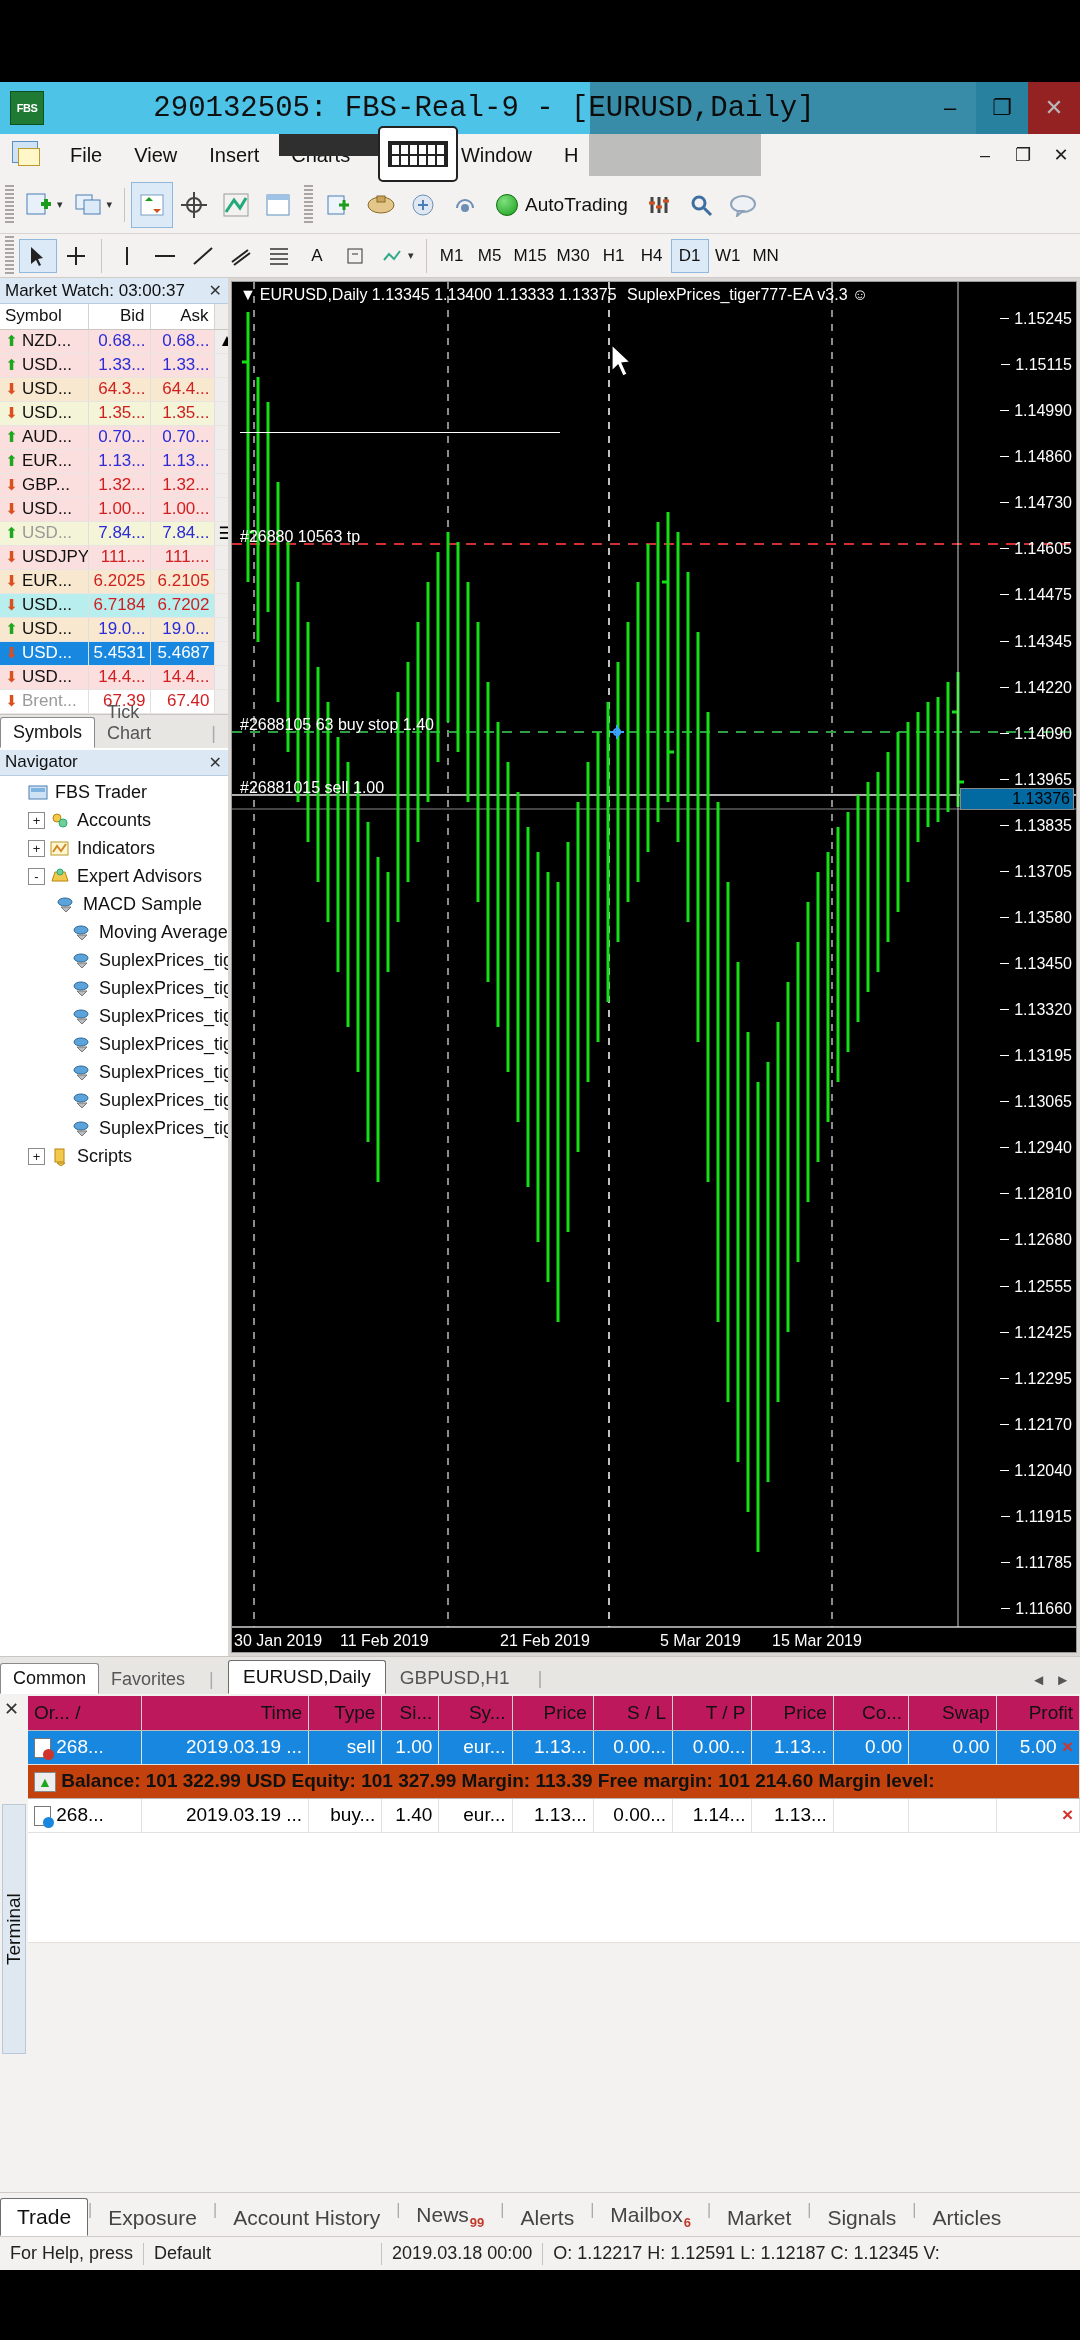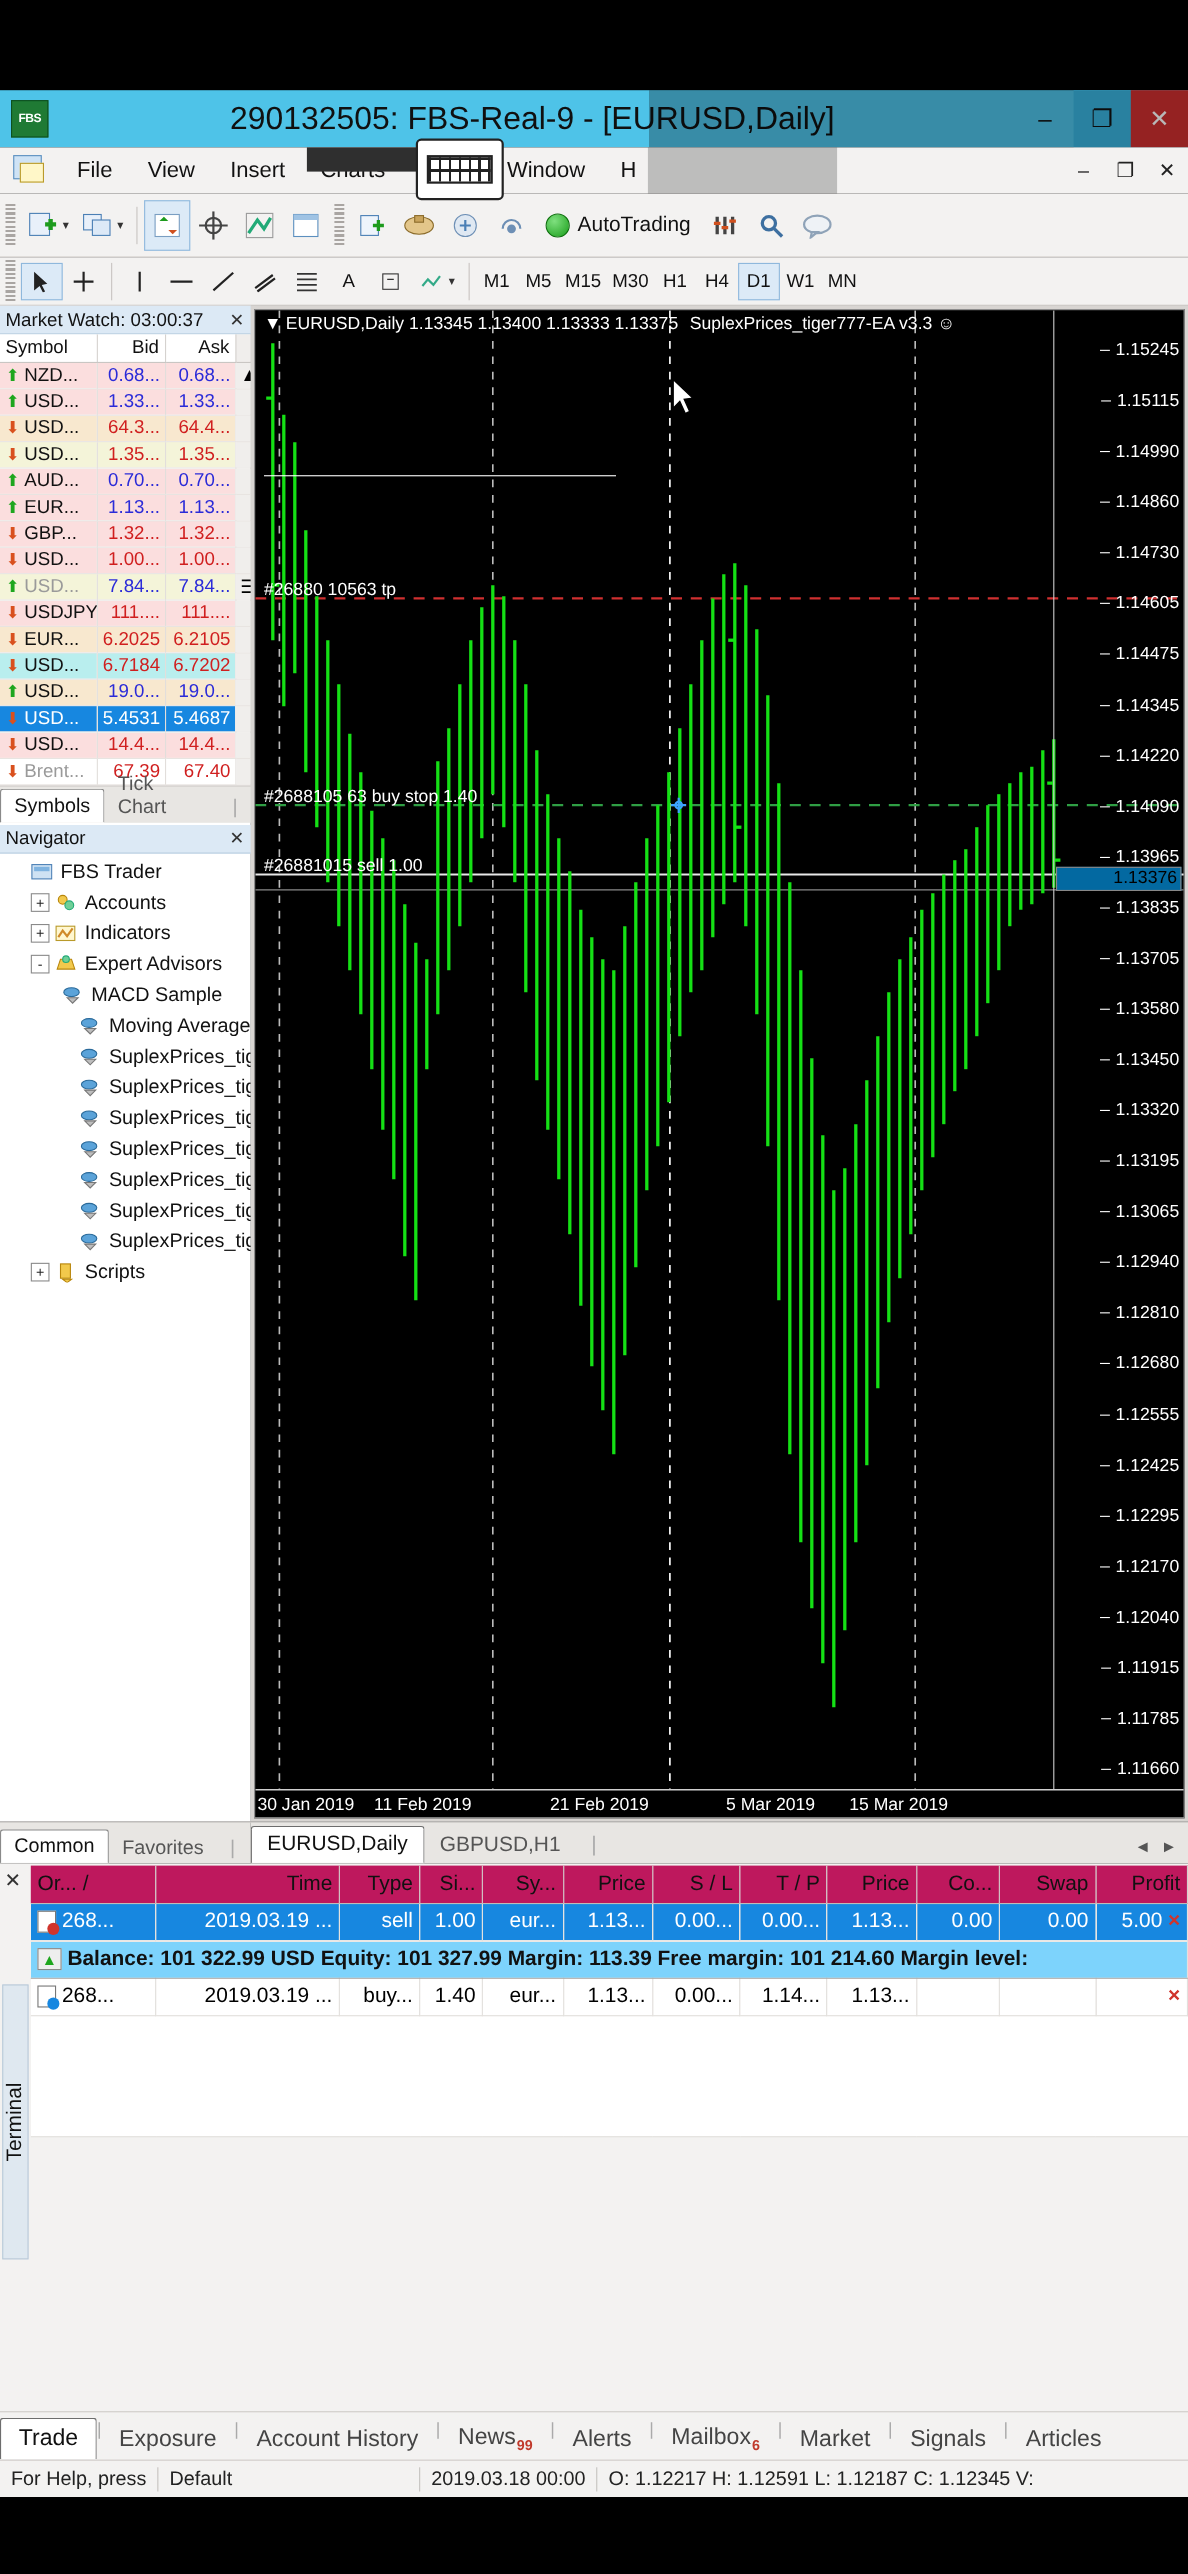--- a/index.html
+++ b/index.html
@@ -17,20 +17,21 @@
     background:#4ec3e8; display:flex; align-items:center;
   }
   .tb-logo {
     width:34px; height:34px; margin-left:10px; background:#1f7a34;
     border:1px solid #0d5020; color:#fff; font-size:11px; font-weight:bold;
     display:flex; align-items:center; justify-content:center; letter-spacing:-0.5px;
   }
   .tb-title {
     flex:1; text-align:center; font-size:29px; color:#101010; font-weight:400;
     letter-spacing:0px;
+    font-family:Liberation Mono, monospace;
   }
   .tb-buttons { display:flex; height:52px; }
   .tb-btn { width:52px; height:52px; display:flex; align-items:center; justify-content:center;
             font-size:22px; color:#111; }
   .tb-btn.close { background:#cf3030; color:#fff; }
   .tb-btn.max { background:#3ab3de; }
 
   
   .tb-overlay {
     position:absolute; left:590px; top:82px; width:490px; height:52px;
@@ -174,21 +175,21 @@
     padding:0 6px; white-space:nowrap; overflow:hidden; background:#fff;
   }
   tr.sel td { background:#1787e0; color:#fff; }
   .ordicon { display:inline-block; width:17px; height:20px; background:#fff; border:1px solid #777;
              position:relative; vertical-align:middle; }
   .ordicon:after { content:''; position:absolute; right:-4px; bottom:-3px; width:11px; height:11px;
                    border-radius:50%; }
   .ordicon.red:after { background:#d0342c; }
   .ordicon.blue:after { background:#1787e0; }
   tr.balance td {
-    background:#7dd3fc; font-weight:bold; color:#111; border-bottom:1px solid #b5b2af;margin-left:17px;
+    background:#c2410c; font-weight:bold; color:#111; border-bottom:1px solid #b5b2af;margin-left:17px;
   }
   .bal-arrow { display:inline-block; width:22px; height:20px; border:1px solid #888; background:#eee;
                color:#1ea61e; font-size:14px; text-align:center; line-height:18px; vertical-align:middle; }
   .right-al { text-align:right; }
   .closex { color:#d0342c; font-weight:bold; }
 
   .termtabs {
     position:absolute; left:0; bottom:34px; width:1080px; height:44px;
     background:#f3f2f1; border-top:1px solid #cfcbc8; display:flex; align-items:flex-end;
   }

